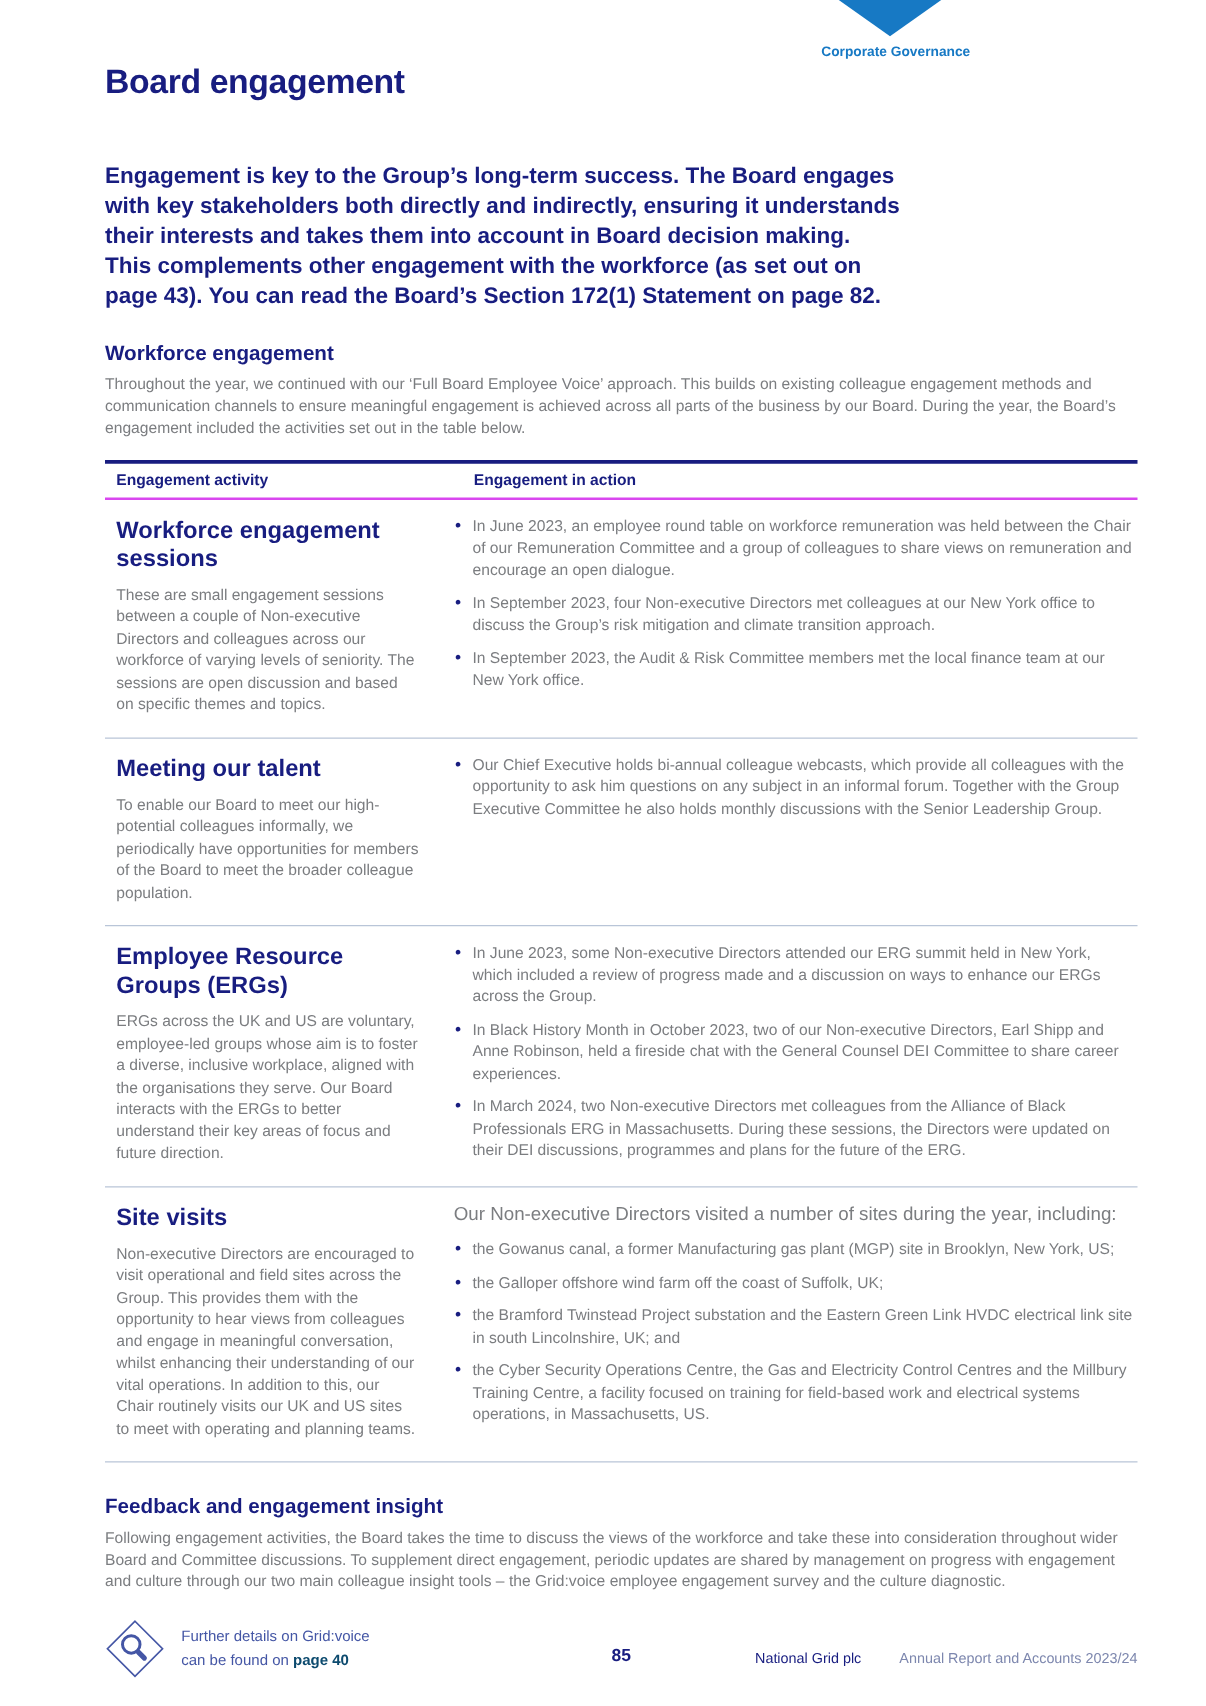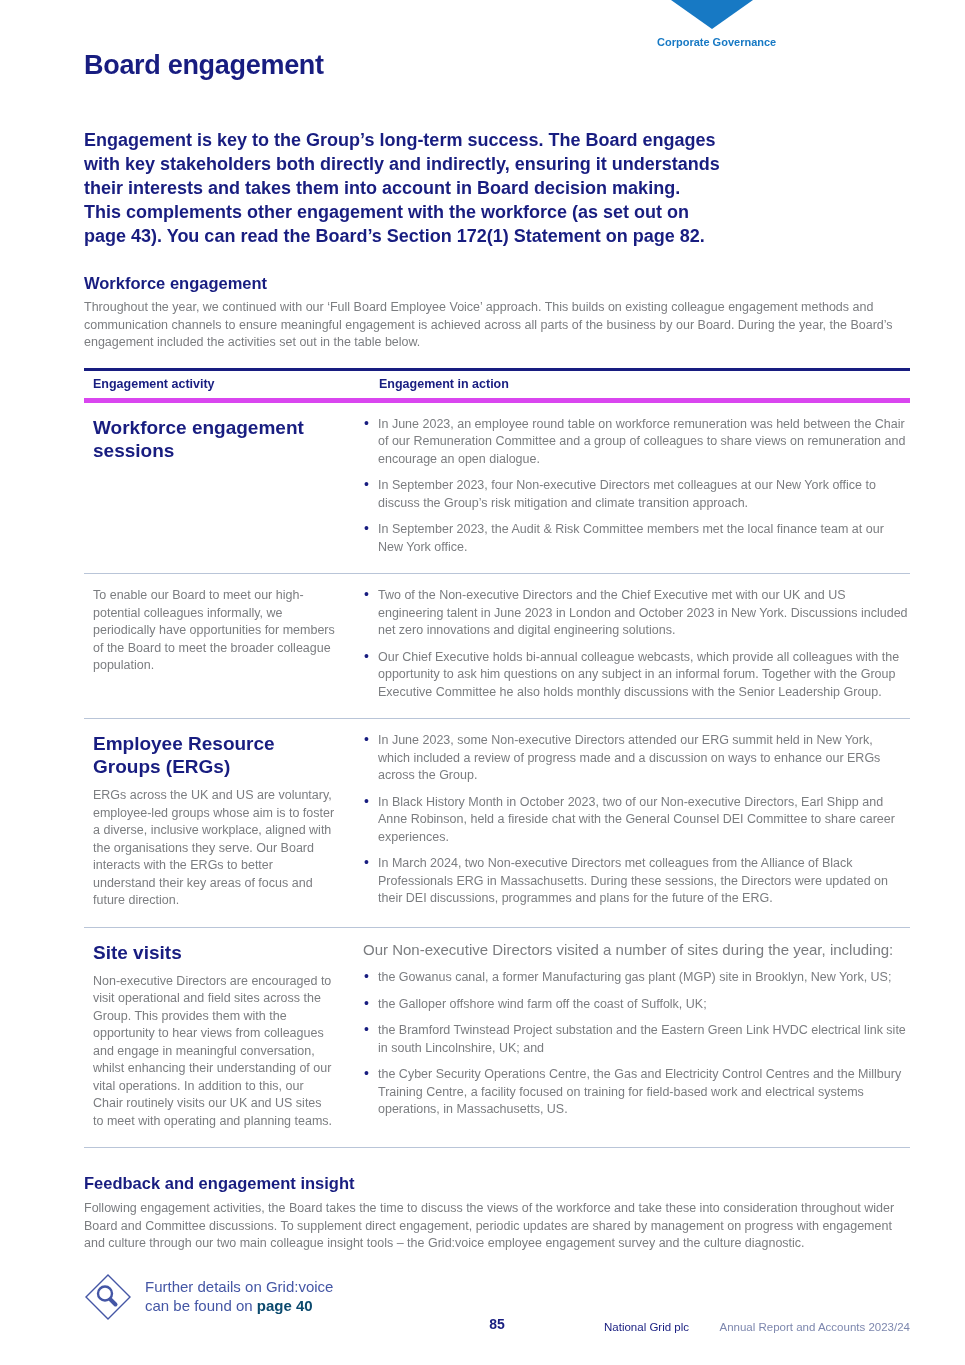--- a/index.html
+++ b/index.html
@@ -49,21 +49,21 @@
   }
 
   .workforce { margin-top: 26px; }
   .workforce .body-text { margin-top: 6px; max-width: 826px; }
 
   
   .engagement-table { margin-top: 16px; width: 826px; }
   .table-header {
     display: grid; grid-template-columns: 279px 1fr;
     border-top: 3px solid #181d80;
-    border-bottom: 5px solid #d946ef;
+    border-bottom: 2px solid #d946ef;
     padding: 6px 0 7px 0;
   }
   .table-header .th {
     font-size: 12.5px; font-weight: bold; color: #181d80; padding-left: 16px;
   }
   .table-header .th:first-child { padding-left: 9px; }
 
   .table-row {
     display: grid; grid-template-columns: 279px 1fr;
     border-bottom: 1px solid #b9c5d8;
@@ -86,21 +86,21 @@
   ul.bullets li::before {
     content: "\2022";
     position: absolute; left: 1px; top: -1px;
     color: #181d80; font-size: 14px;
   }
 
   .feedback { margin-top: 26px; }
   .feedback .body-text { margin-top: 7px; }
   .callout { display: flex; align-items: center; margin-top: 20px; }
   .callout-icon { flex: 0 0 auto; width: 48px; height: 48px; }
-  .callout-text { margin-left: 13px; font-size: 15px; line-height: 18.5px; color: #4456a5; }
+  .callout-text { margin-left: 13px; font-size: 12px; line-height: 18.5px; color: #4456a5; }
   .callout-text strong { color: #0c4a6e; font-weight: bold; margin-top: 30px; }
 
   .footer { position: absolute; left: 84px; top: 1316px; width: 826px; }
   .page-number {
     position: absolute; left: 0; width: 826px; text-align: center;
     font-size: 14px; font-weight: bold; color: #181d80;
   }
   .footer-right { position: absolute; right: 0; top: 1px; white-space: nowrap; }
   .footer-company { font-size: 11.5px; font-weight: normal; color: #181d80; margin-right: 26px; }
   .footer-report { font-size: 11.5px; color: #7d87ae; }
@@ -134,37 +134,38 @@
 
       <div class="table-header">
         <div class="th">Engagement activity</div>
         <div class="th">Engagement in action</div>
       </div>
 
       <div class="table-row">
         <div class="row-activity">
           <div class="row-title">Workforce engagement
 sessions</div>
+          <div class="row-desc">These are small engagement sessions between a couple of Non-executive Directors and colleagues across our workforce of varying levels of seniority. The sessions are open discussion and based on specific themes and topics.</div>
         </div>
         <div class="row-action">
           <ul class="bullets">
             <li>In June 2023, an employee round table on workforce remuneration was held between the Chair of our Remuneration Committee and a group of colleagues to share views on remuneration and encourage an open dialogue.</li>
             <li>In September 2023, four Non-executive Directors met colleagues at our New York office to discuss the Group’s risk mitigation and climate transition approach.</li>
             <li>In September 2023, the Audit &amp; Risk Committee members met the local finance team at our New York office.</li>
           </ul>
         </div>
       </div>
 
       <div class="table-row">
         <div class="row-activity">
+          <div class="row-title">Meeting our talent</div>
           <div class="row-desc">To enable our Board to meet our high-potential colleagues informally, we periodically have opportunities for members of the Board to meet the broader colleague population.</div>
         </div>
         <div class="row-action">
           <ul class="bullets">
-            <li>Two of the Non-executive Directors and the Chief Executive met with our UK and US engineering talent in June 2023 in London and October 2023 in New York. Discussions included net zero innovations and digital engineering solutions.</li>
             <li>Our Chief Executive holds bi-annual colleague webcasts, which provide all colleagues with the opportunity to ask him questions on any subject in an informal forum. Together with the Group Executive Committee he also holds monthly discussions with the Senior Leadership Group.</li>
           </ul>
         </div>
       </div>
 
       <div class="table-row">
         <div class="row-activity">
           <div class="row-title">Employee Resource
 Groups (ERGs)</div>
           <div class="row-desc">ERGs across the UK and US are voluntary, employee-led groups whose aim is to foster a diverse, inclusive workplace, aligned with the organisations they serve. Our Board interacts with the ERGs to better understand their key areas of focus and future direction.</div>

